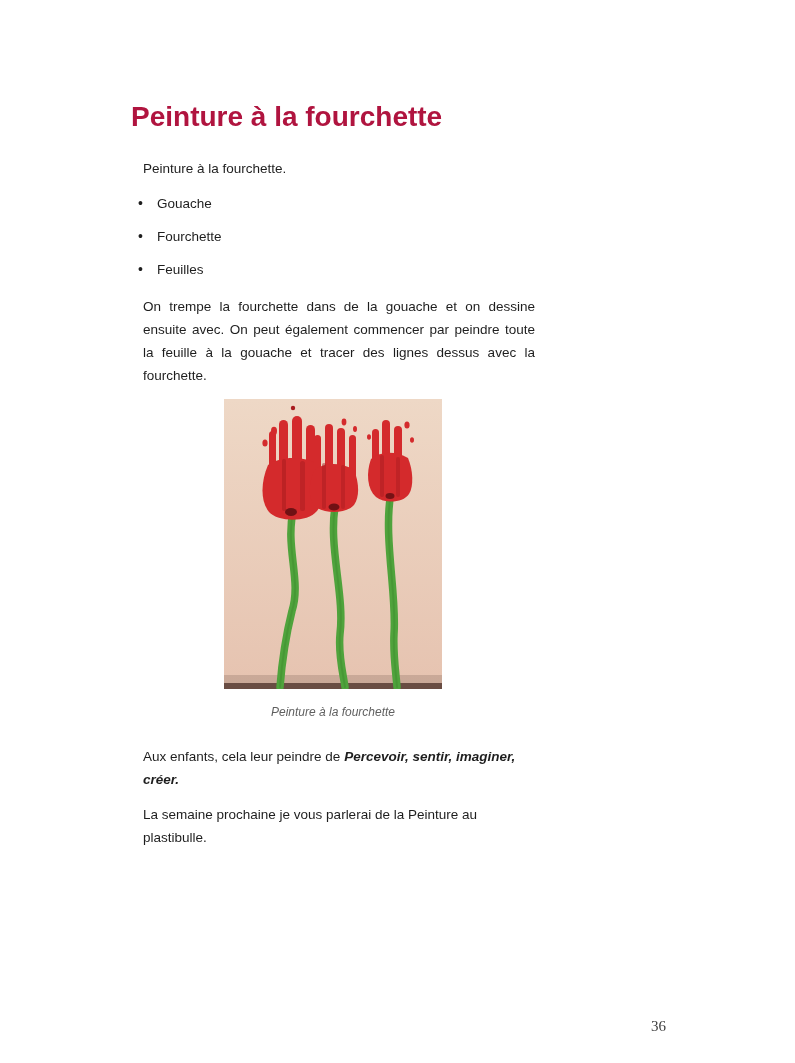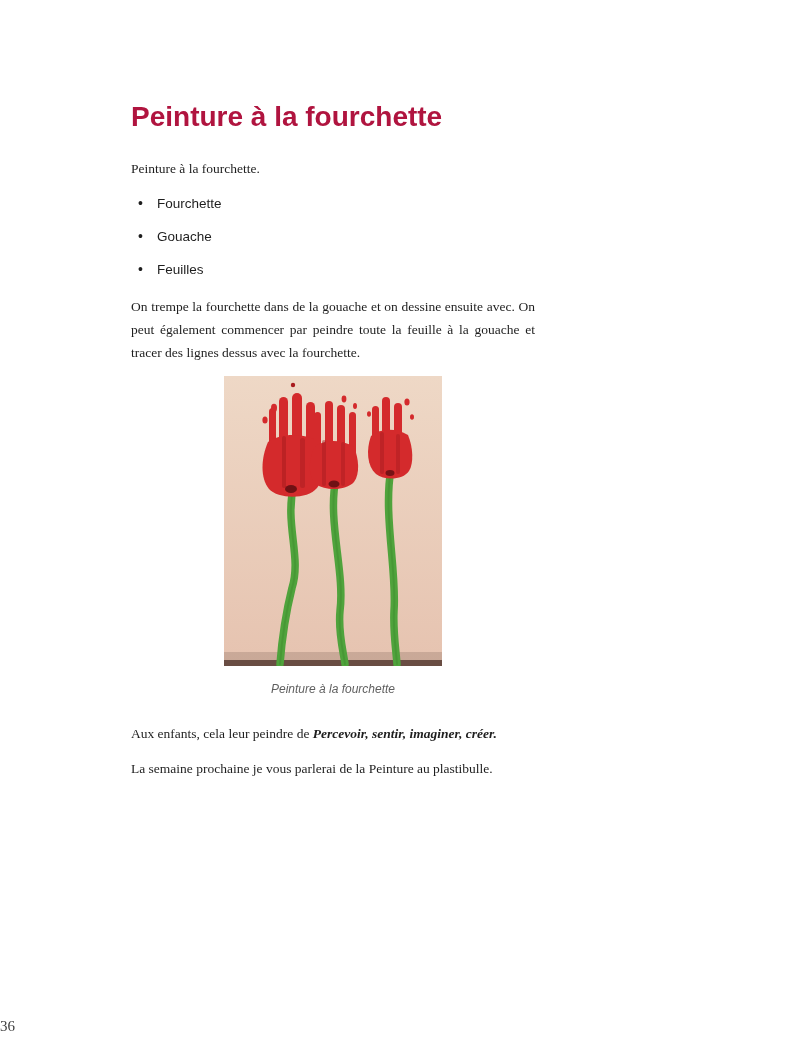--- a/index.html
+++ b/index.html
@@ -21,22 +21,21 @@
     color: var(--body-color, #1e1e1e);
   }
   h1.doc-title {
     margin: 0 0 23px 0;
     font-size: 28px;
     line-height: 34px;
     font-weight: 700;
     color: var(--title-color, #b0143f);
   }
   p.body-text {
-    margin: 0 0 12px 0;
-    font-family: Liberation Serif, serif;
+    margin: 0 0 12px 12px;
   }
   .justify { text-align: justify; }
   ul.bullet-list {
     margin: 2px 0 14px 0;
     padding: 0;
     list-style: none;
   }
   ul.bullet-list li {
     position: relative;
     padding-left: 26px;
@@ -69,39 +68,39 @@
   }
   .emphasis {
     font-weight: 700;
     font-style: italic;
   }
   footer.page-footer {
     position: absolute;
     left: 0;
     right: 0;
     bottom: 25px;
-    text-align: left;
+    text-align: right;
     font-family: "Liberation Serif", serif;
     font-size: 15px;
     color: var(--page-number-color, #3f3f3f);
   }
 </style>
 </head>
 <body>
 
 <div class="page">
 
   <h1 class="doc-title">Peinture à la fourchette</h1>
 
   <p class="body-text">Peinture à la fourchette.</p>
 
 
   <ul class="bullet-list">
+    <li>Gouache</li>
     <li>Fourchette</li>
-    <li>Gouache</li>
     <li>Feuilles</li>
   </ul>
 
   <p class="body-text justify">On trempe la fourchette dans de la gouache et on dessine ensuite avec. On peut également commencer par peindre toute la feuille à la gouache et tracer des lignes dessus avec la fourchette.</p>
 
 
   <figure class="painting-figure">
     <div class="photo-frame">
       
       <svg viewBox="0 0 218 290" width="218" height="290">

